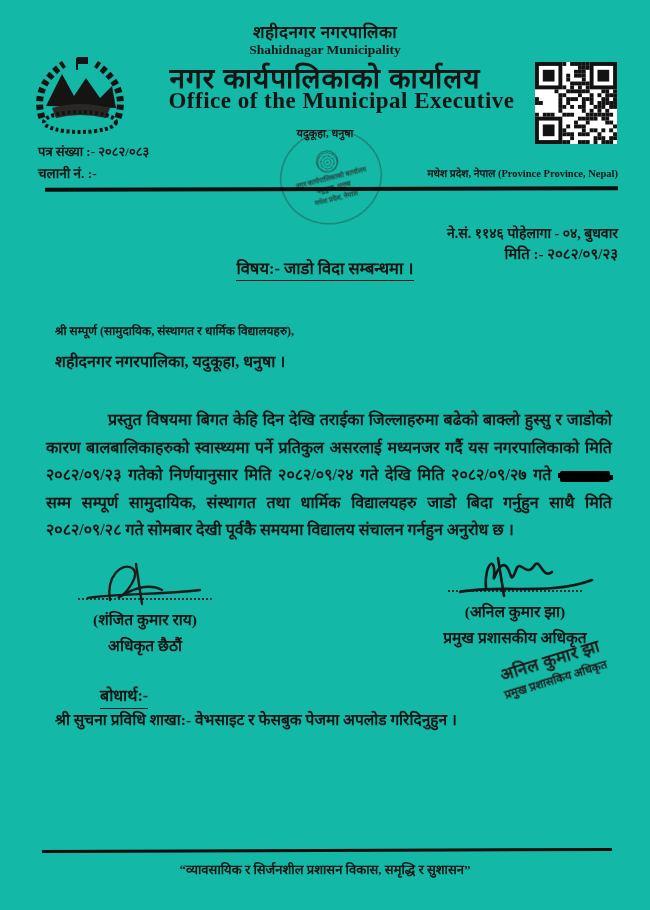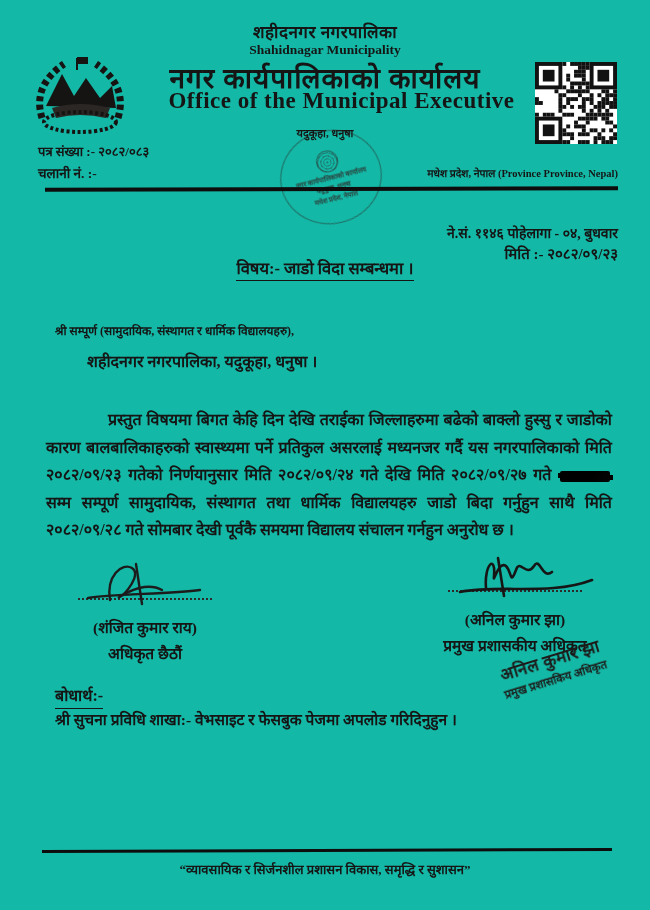--- a/index.html
+++ b/index.html
@@ -45,21 +45,21 @@
   .round-stamp .mini-emblem{
     width:20px;height:20px;border:1.2px solid rgba(45,42,40,.7);border-radius:50%;
     margin-bottom:1px;
     background:repeating-radial-gradient(circle at 50% 55%,rgba(40,38,35,.5) 0 1px,transparent 1px 3px);
   }
 
   
   .subject{left:0;right:0;top:256px;font-size:16.5px;}
   .subject span{border-bottom:1.6px solid #151515;padding-bottom:2px;}
   .addr1{left:55px;top:322px;font-size:12px;font-weight:600;}
-  .addr2{left:55px;top:350px;font-size:16px;font-weight:600;margin-left:32px;}
+  .addr2{left:55px;top:350px;font-size:16px;font-weight:600;}
 
   .body-par{
     left:46px;top:406px;width:566px;
     font-size:16px;line-height:1.72;text-align:justify;text-indent:62px;
     font-weight:600;
   }
   .redacted{
     display:inline-block;width:50px;height:11px;border-radius:2px;
     vertical-align:middle;margin:0 2px;
     background:
@@ -68,35 +68,35 @@
     box-shadow:6px 1px 0 -3px #000,-5px -1px 0 -3px #000;
   }
 
   
   .sig-block{width:200px;display:flex;flex-direction:column;align-items:center;}
   .sig-left{left:45px;top:560px;}
   .sig-right{left:415px;top:552px;}
   .sig-art{position:relative;height:46px;width:150px;}
   .sig-dots{position:absolute;left:8px;right:8px;bottom:6px;border-bottom:2.2px dotted #2b2b2b;}
   .sig-svg{position:absolute;left:0;top:0;}
-  .sig-name{font-size:15.5px;font-weight:bold;margin-top:10px;}
+  .sig-name{font-size:15.5px;font-weight:bold;margin-top:2px;}
   .sig-title{font-size:15.5px;font-weight:bold;margin-top:4px;}
 
   .name-stamp{
     left:452px;top:648px;width:200px;
     transform:rotate(-17deg);
     font-weight:bold;color:#1c1b1a;text-align:center;
     filter:blur(.25px);
   }
   .name-stamp .l1{font-size:17px;letter-spacing:.5px;}
   .name-stamp .l2{font-size:11.5px;margin-top:1px;}
 
   
   .cc-head{left:55px;top:684px;font-size:16px;}
-  .cc-head span{border-bottom:1.8px solid #151515;padding-bottom:4px;}
+  .cc-head span{border-bottom:1.8px solid #151515;padding-bottom:4px;margin-left:45px;}
   .cc-line{left:55px;top:708px;font-size:15.5px;font-weight:600;}
   .motto{left:0;right:0;top:860px;font-size:13px;}
 </style>
 </head>
 <body>
 
 <div id="page">
 
   <div class="abs emblem">
     <svg width="100" height="84" viewBox="0 0 100 84">

